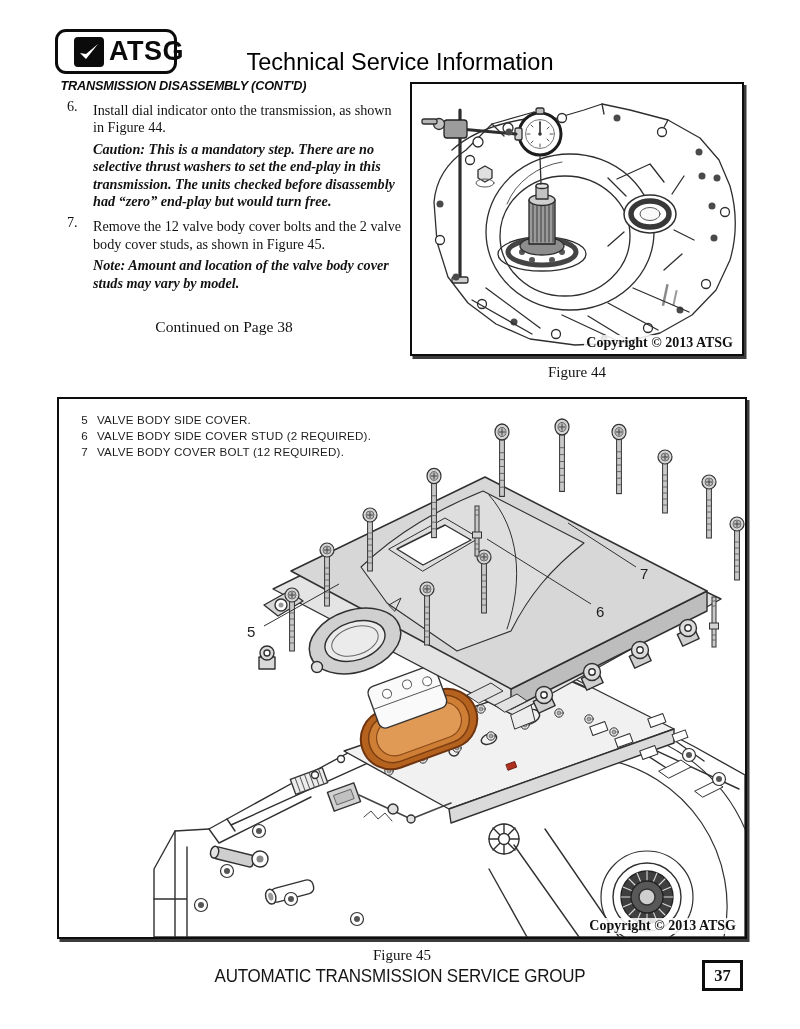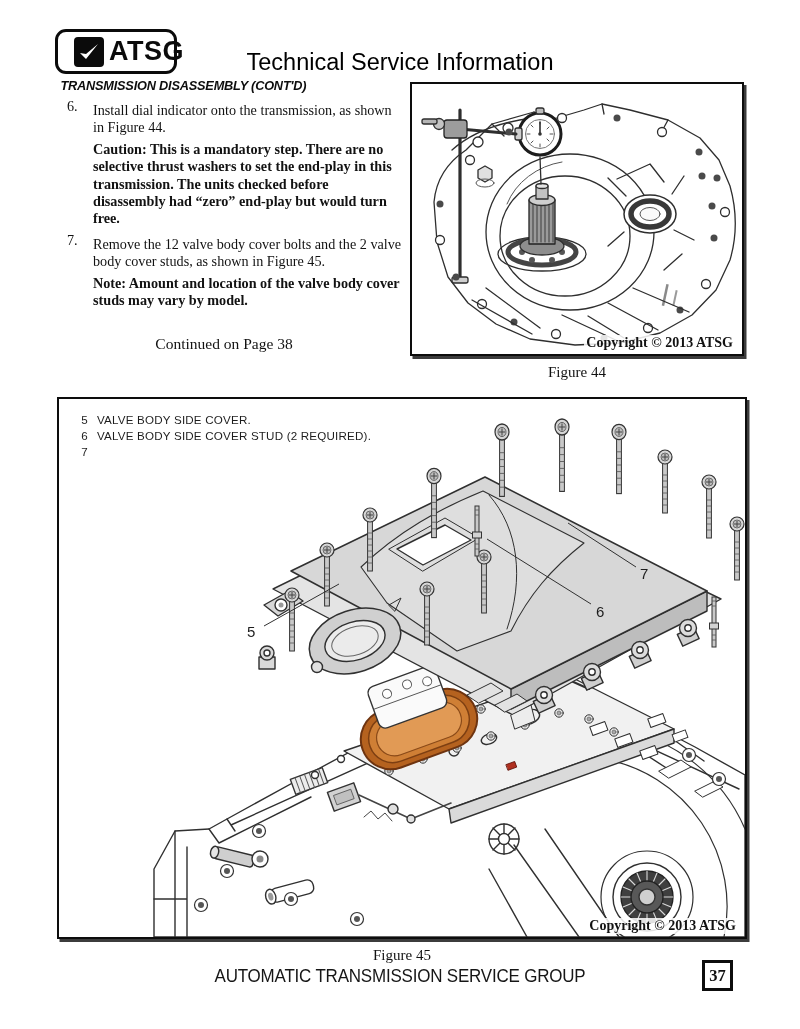--- a/index.html
+++ b/index.html
@@ -13,40 +13,40 @@
   .title{position:absolute;left:180px;top:33px;width:440px;text-align:center;
          font-family:"Liberation Sans",sans-serif;font-size:23.5px;font-weight:400;color:#000000;}
   
   .left-col{position:absolute;left:55px;top:78px;width:352px;}
   .section-heading{margin:0 0 5px 0;width:262px;text-align:center;font-family:"Liberation Sans",sans-serif;
          font-style:italic;font-weight:bold;font-size:13px;letter-spacing:-.2px;color:#0d0d0d;transform:scaleX(.98);transform-origin:left;}
   .step{display:flex;font-size:14.2px;line-height:17.4px;}
   .step-num{flex:0 0 22px;padding-left:12px;}
   .step-body{flex:1;}
   .step-body p{margin:4px;}
-  .step-note{font-weight:bold;}
+  .step-note{font-weight:bold;font-style:italic;}
   .continued{margin:22px 0 0 0;width:338px;text-align:center;font-weight:normal;font-size:15.5px;}
   
   figure{margin:0;position:absolute;}
   .figbox{position:relative;background:#fff;border:2px solid #0d0d0d;box-shadow:2.5px 3px 0 #3c3c3c;box-sizing:border-box;}
   .fig44{left:410px;top:82px;width:334px;}
   .fig44 .figbox{width:334px;height:274px;}
   .fig45{left:57px;top:397px;width:690px;}
   .fig45 .figbox{width:690px;height:542px;}
   .figbox svg{position:absolute;left:0;top:0;width:100%;height:100%;}
   .copyright{position:absolute;right:7px;bottom:3px;font-weight:bold;font-size:14px;background:rgba(255,255,255,.85);padding:0 2px;}
   figcaption{text-align:center;margin-top:8px;font-size:15px;}
   .legend{position:absolute;left:21px;top:13px;font-family:"Liberation Sans",sans-serif;
           font-size:11.6px;line-height:16.2px;letter-spacing:.2px;color:#1d1d1d;}
   .legend-row{display:flex;gap:9px;}
   .legend-num{flex:0 0 8px;text-align:right;}
   
   .footer-org{position:absolute;left:0;top:966px;width:800px;text-align:center;
           font-family:"Liberation Sans",sans-serif;font-size:17.5px;letter-spacing:-.2px;color:#161616;transform:scaleX(.97);}
-  .pagenum{position:absolute;left:702px;top:960px;width:31px;height:31px;border:3.2px solid #0d0d0d;
+  .pagenum{position:absolute;left:702px;top:960px;width:41px;height:31px;border:3.2px solid #0d0d0d;
           box-sizing:border-box;display:flex;align-items:center;justify-content:center;
           font-weight:bold;font-size:16.5px;background:#fff;}
 </style>
 </head>
 <body>
 
 <div class="page">
 
   <div class="logo">
     <span class="logo-check">
@@ -376,20 +376,21 @@
         <div class="legend-row">
           <span class="legend-num">5</span>
           <span class="legend-label">VALVE BODY SIDE COVER.</span>
         </div>
         <div class="legend-row">
           <span class="legend-num">6</span>
           <span class="legend-label">VALVE BODY SIDE COVER STUD  (2 REQUIRED).</span>
         </div>
         <div class="legend-row">
           <span class="legend-num">7</span>
+          <span class="legend-label">VALVE BODY COVER BOLT  (12 REQUIRED).</span>
         </div>
       </div>
 
       <span class="copyright">Copyright © 2013 ATSG</span>
     </div>
     <figcaption>Figure 45</figcaption>
   </figure>
 
   <div class="footer-org">AUTOMATIC TRANSMISSION SERVICE GROUP</div>
   <div class="pagenum">37</div>

